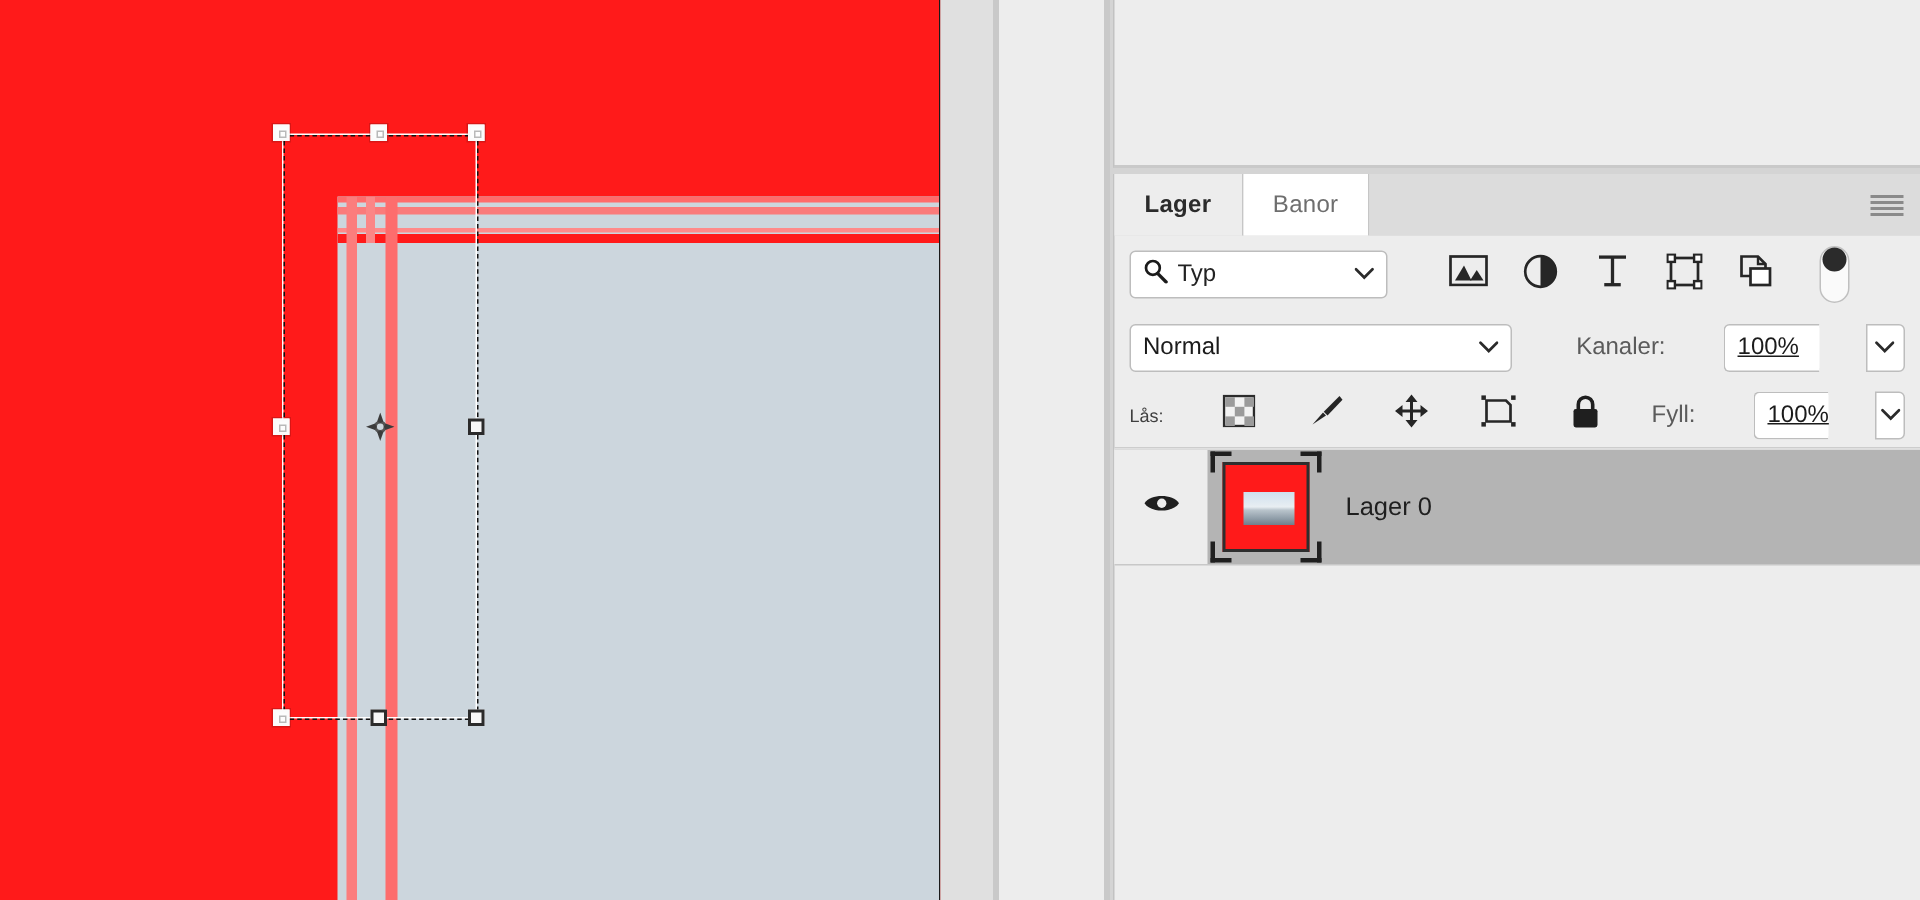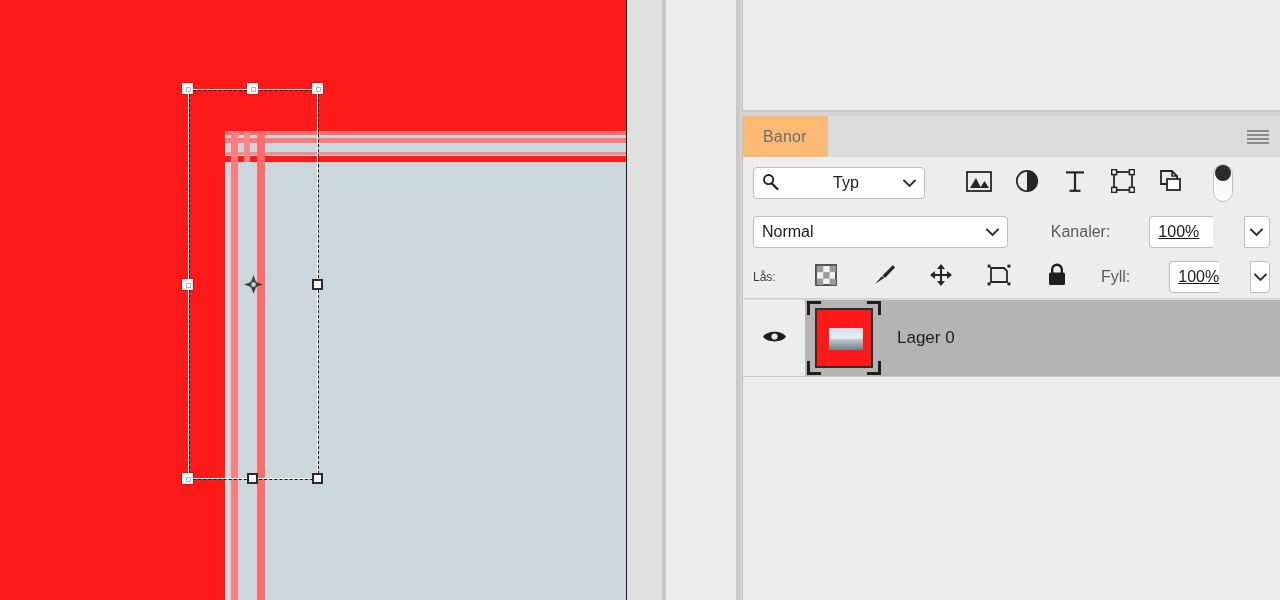--- a/index.html
+++ b/index.html
@@ -70,41 +70,41 @@
 
   .panel-layers {
     position: absolute; left: 2px; top: 116px; right: 0; bottom: 0;
     background: #ededed; border-left: 1px solid #c2c2c2;
   }
 
   
   .tabbar { position: relative; height: 41px; background: #d7d7d7; display: flex; align-items: stretch; }
   .tab {
     display: flex; align-items: center; padding: 0 20px;
-    font-size: 16px; color: #6e6e6e; background: #fdba74;
+    font-size: 16px; color: #6e6e6e; background: #ffffff;
     border-right: 1px solid #c6c6c6; cursor: default; letter-spacing: .2px;
   }
   .tab.active { background: #ededed; color: #2b2b2b; font-weight: bold; }
   .tab-fill { flex: 1; background: #dcdcdc; }
   .tab-menu {
     width: 44px; display: flex; align-items: center; justify-content: center;
     background: #dcdcdc;
   }
   .ham { width: 22px; height: 14px; display: flex; flex-direction: column; justify-content: space-between; }
   .ham i { display: block; height: 2px; background: #8a8a8a; }
 
   
   .row { display: flex; align-items: center; padding: 0 10px; gap: 31px; }
   .filter-row { height: 52px; gap: 0; }
   .filter-select {
     width: 172px; height: 32px; background: #fff; border: 1px solid #bdbdbd; border-radius: 4px;
     display: flex; align-items: center; padding: 0 8px; font-size: 16px; color: #222;
     box-shadow: 0 1px 0 rgba(255,255,255,.8) inset;
   }
-  .filter-select .lbl { flex: 1; padding-left: 6px; margin-left: 48px; }
+  .filter-select .lbl { flex: 1; padding-left: 6px; }
   .ficons { display: flex; align-items: center; gap: 0; margin-left: 30px; }
   .ficon {
     width: 48px; height: 34px; display: flex; align-items: center; justify-content: center;
   }
   .toggle-pill {
     margin-left: 18px; width: 20px; height: 38px; border-radius: 10px;
     background: #fafafa; border: 1px solid #c0c0c0; position: relative;
   }
   .toggle-pill::after {
     content: ""; position: absolute; left: 1px; top: 0px; width: 16px; height: 16px;
@@ -222,20 +222,23 @@
   <div class="gutter-b"></div>
   <div class="gutter-div2"></div>
 
   <div class="dock">
 
     <div class="panel-empty"></div>
 
     <div class="panel-layers">
 
       <div class="tabbar">
+        <div class="tab active">
+          <span>Lager</span>
+        </div>
         <div class="tab">
           <span>Banor</span>
         </div>
         <div class="tab-fill"></div>
         <div class="tab-menu">
           <span class="ham">
               <i></i>
               <i></i>
               <i></i>
               <i></i>

